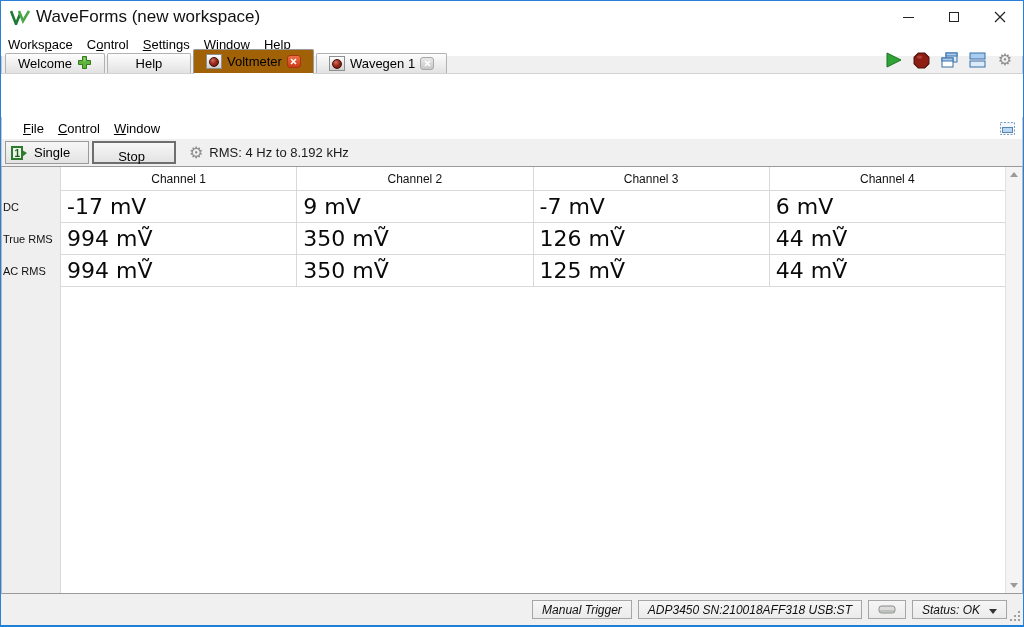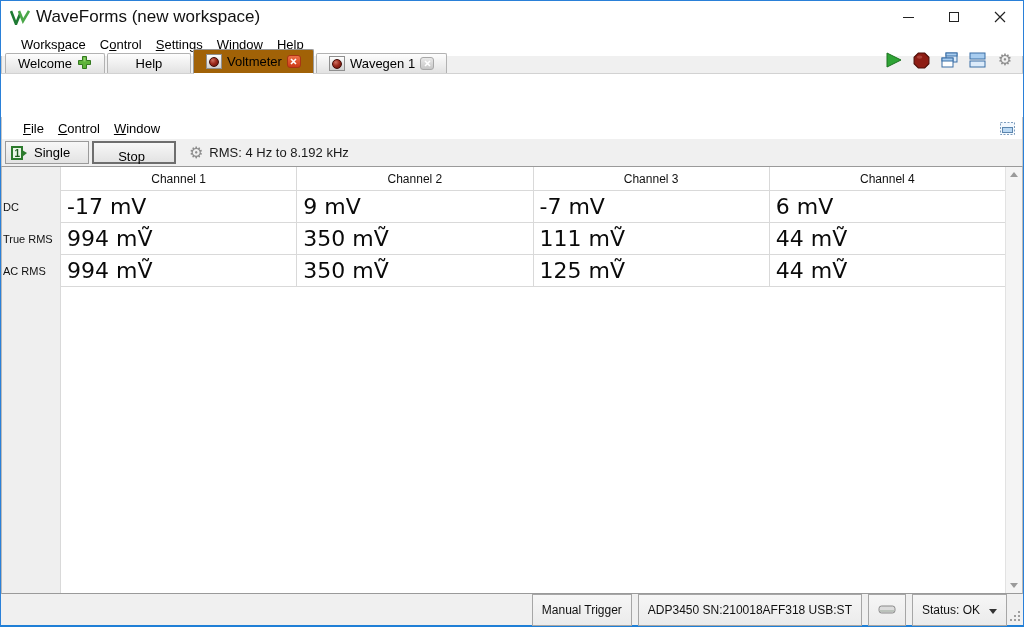--- a/index.html
+++ b/index.html
@@ -11,21 +11,21 @@
   
   .titlebar { height:32px; display:flex; align-items:center; background:#fff; flex:0 0 auto; }
   .logo { width:20px; height:16px; margin:0 6px 0 9px; display:flex; align-items:center; }
   .title-text { font-size:17px; color:#111; }
   .win-controls { margin-left:auto; display:flex; height:100%; }
   .win-btn { width:46px; height:100%; display:flex; align-items:center; justify-content:center; background:#fff; }
   .glyph-min { width:11px; height:1px; background:#222; }
   .glyph-max { width:10px; height:10px; border:1px solid #222; }
 
   
-  .menubar { height:23px; display:flex; align-items:center; background:#fff; padding-left:13px; flex:0 0 auto; }
+  .menubar { height:23px; display:flex; align-items:center; background:#fff; padding-left:0; flex:0 0 auto; }
   .menu-item { padding:3px 7px; font-size:13px; }
   .ukey { text-decoration:underline; }
 
   
   .tabbar { height:18px; background:#f0f0f0; display:flex; align-items:flex-end; padding-left:3px; border-left:1px solid #c8c8c8; border-right:1px solid #c8c8c8; border-bottom:1px solid #d2d2d2; flex:0 0 auto; position:relative; }
   .tab { height:20px; margin-bottom:0; display:flex; align-items:center; justify-content:center; gap:5px; padding:0 12px; background:linear-gradient(#fdfdfd,#e2e2e2); border:1px solid #b2b2b2; border-bottom:none; border-radius:2px 2px 0 0; font-size:13px; margin-right:2px; }
   .tab.wide { min-width:84px; }
   .tab.active { height:25px; background:#a16207; border:1px solid #9a9a9a; border-bottom:1px solid #fff; margin-bottom:-1px; z-index:2; }
   .rec-frame { width:16px; height:15px; border:1px solid #8f8f8f; background:linear-gradient(#fefefe,#d0d0d0); display:flex; align-items:center; justify-content:center; }
   .rec-dot { width:10px; height:10px; border-radius:50%; border:1px solid #400b07; background:radial-gradient(circle at 35% 30%, #cf7262 0%, #9e2b1e 45%, #5c0f0a 100%); }
@@ -59,21 +59,21 @@
   .cell { flex:1; display:flex; align-items:center; padding-left:6px; font-family:"DejaVu Sans","Liberation Sans",sans-serif; font-size:22px; color:#0a0a0a; border-right:1px solid #d9d9d9; border-bottom:1px solid #d9d9d9; white-space:nowrap; overflow:hidden; }
   .cell:last-child { border-right:none; }
   .grid-fill { flex:1; }
 
   .scrollbar { width:17px; background:#f4f4f4; border-left:1px solid #e2e2e2; display:flex; flex-direction:column; align-items:center; justify-content:space-between; padding:5px 0; flex:0 0 auto; }
   .tri-up { width:0; height:0; border-left:4px solid transparent; border-right:4px solid transparent; border-bottom:5px solid #9a9a9a; }
   .tri-down { width:0; height:0; border-left:4px solid transparent; border-right:4px solid transparent; border-top:5px solid #9a9a9a; }
 
   
   .statusbar { height:31px; background:#f0f0f0; display:flex; align-items:center; justify-content:flex-end; gap:6px; padding-right:16px; flex:0 0 auto; position:relative; }
-  .status-btn { height:32px; display:flex; align-items:center; padding:4px 9px; background:linear-gradient(#f6f6f6,#ebebeb); border:1px solid #a6a6a6; font-size:12px; color:#111; white-space:nowrap; }
+  .status-btn { height:19px; display:flex; align-items:center; padding:4px 9px; background:linear-gradient(#f6f6f6,#ebebeb); border:1px solid #a6a6a6; font-size:12px; color:#111; white-space:nowrap;font-style:italic; }
   .caret { width:0; height:0; border-left:4px solid transparent; border-right:4px solid transparent; border-top:5px solid #333; margin-left:9px; margin-top:3px; }
   .grip { position:absolute; right:2px; bottom:3px; }
 </style>
 </head>
 <body>
 
 <div class="window">
 
   <div class="titlebar">
     <span class="logo">
@@ -224,21 +224,21 @@
       </div>
       <div class="grid-row">
         <div class="cell">-17 mV</div>
         <div class="cell">9 mV</div>
         <div class="cell">-7 mV</div>
         <div class="cell">6 mV</div>
       </div>
       <div class="grid-row">
         <div class="cell">994 mṼ</div>
         <div class="cell">350 mṼ</div>
-        <div class="cell">111 mṼ</div>
+        <div class="cell">126 mṼ</div>
         <div class="cell">44 mṼ</div>
       </div>
       <div class="grid-row">
         <div class="cell">994 mṼ</div>
         <div class="cell">350 mṼ</div>
         <div class="cell">125 mṼ</div>
         <div class="cell">44 mṼ</div>
       </div>
       <div class="grid-fill"></div>
     </div>

